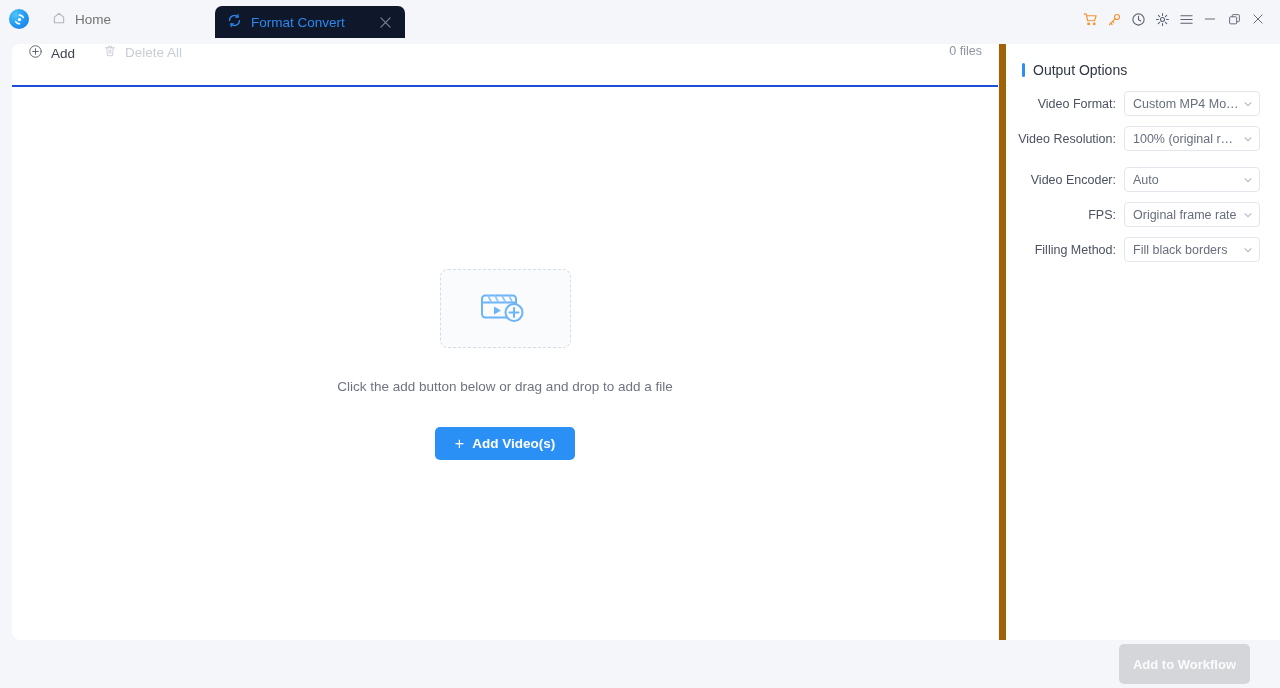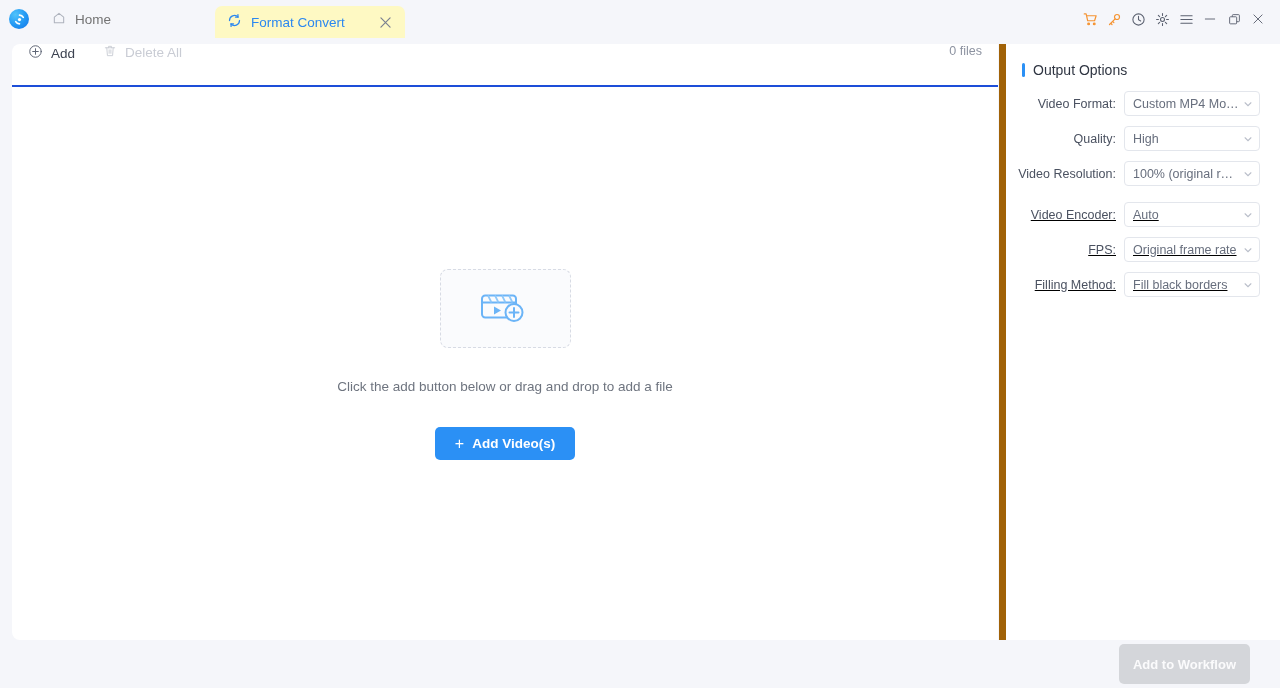--- a/index.html
+++ b/index.html
@@ -22,21 +22,21 @@
     background: radial-gradient(circle at 32% 28%, #4fc3fb 0%, #2196f3 55%, #1473e6 100%);
     display: flex; align-items: center; justify-content: center;
   }
   .home-tab {
     position: absolute; left: 38px; top: 0; height: 38px;
     display: flex; align-items: center; gap: 9px; padding: 0 14px;
     color: #737373; font-size: 13.5px;
   }
   .conv-tab {
     position: absolute; left: 215px; top: 6px; width: 190px; height: 32px;
-    background: #fef9c3; border-radius: 7px 7px 0 0;
+    background: #0f172a; border-radius: 7px 7px 0 0;
     display: flex; align-items: center; padding: 0 12px;
   }
   .conv-tab .tab-label {
     color: #2b88f0; font-size: 13.5px; margin-left: 9px; flex: 1;
   }
   .tab-close {
     width: 16px; height: 16px; color: #7b8190;
     display: flex; align-items: center; justify-content: center;
     font-size: 15px; line-height: 1;
   }
@@ -135,21 +135,21 @@
   .opt-tab {
     flex: 1; text-align: center; padding-bottom: 9px;
     font-size: 13px; color: #9ba1ad;
     position: relative;
   }
   .opt-tab.active { color: #2f3542; font-weight: bold; }
   .opt-tab.active::after {
     content: ""; position: absolute; left: 0; right: 0; bottom: -1px;
     height: 2px; background: #2b90f5;
   }
-  .opt-fields { margin-top: 16px; text-decoration: underline; }
+  .opt-fields { margin-top: 16px; }
 
   
   .footer {
     position: absolute; left: 0; top: 640px; width: 1280px; height: 48px;
     background: #f5f6fa;
     display: flex; align-items: center; justify-content: flex-end;
     padding-right: 30px; gap: 12px;
   }
   .foot-btn {
     height: 40px; min-width: 110px; padding: 0 14px;
@@ -311,31 +311,20 @@
       <div class="select-box">
         <span class="val">Custom MP4 Movie(...</span>
         <span class="chev">
           <svg width="10" height="10" viewBox="0 0 12 12" fill="none" stroke="#b9bec9" stroke-width="1.3" stroke-linecap="round">
               <path d="M2.5 4.5L6 8l3.5-3.5"></path>
             </svg>
         </span>
       </div>
     </div>
     <div class="field-row">
-      <span class="field-label">Quality:</span>
-      <div class="select-box">
-        <span class="val">High</span>
-        <span class="chev">
-          <svg width="10" height="10" viewBox="0 0 12 12" fill="none" stroke="#b9bec9" stroke-width="1.3" stroke-linecap="round">
-              <path d="M2.5 4.5L6 8l3.5-3.5"></path>
-            </svg>
-        </span>
-      </div>
-    </div>
-    <div class="field-row">
       <span class="field-label">Video Resolution:</span>
       <div class="select-box">
         <span class="val">100% (original resol...</span>
         <span class="chev">
           <svg width="10" height="10" viewBox="0 0 12 12" fill="none" stroke="#b9bec9" stroke-width="1.3" stroke-linecap="round">
               <path d="M2.5 4.5L6 8l3.5-3.5"></path>
             </svg>
         </span>
       </div>
     </div>

